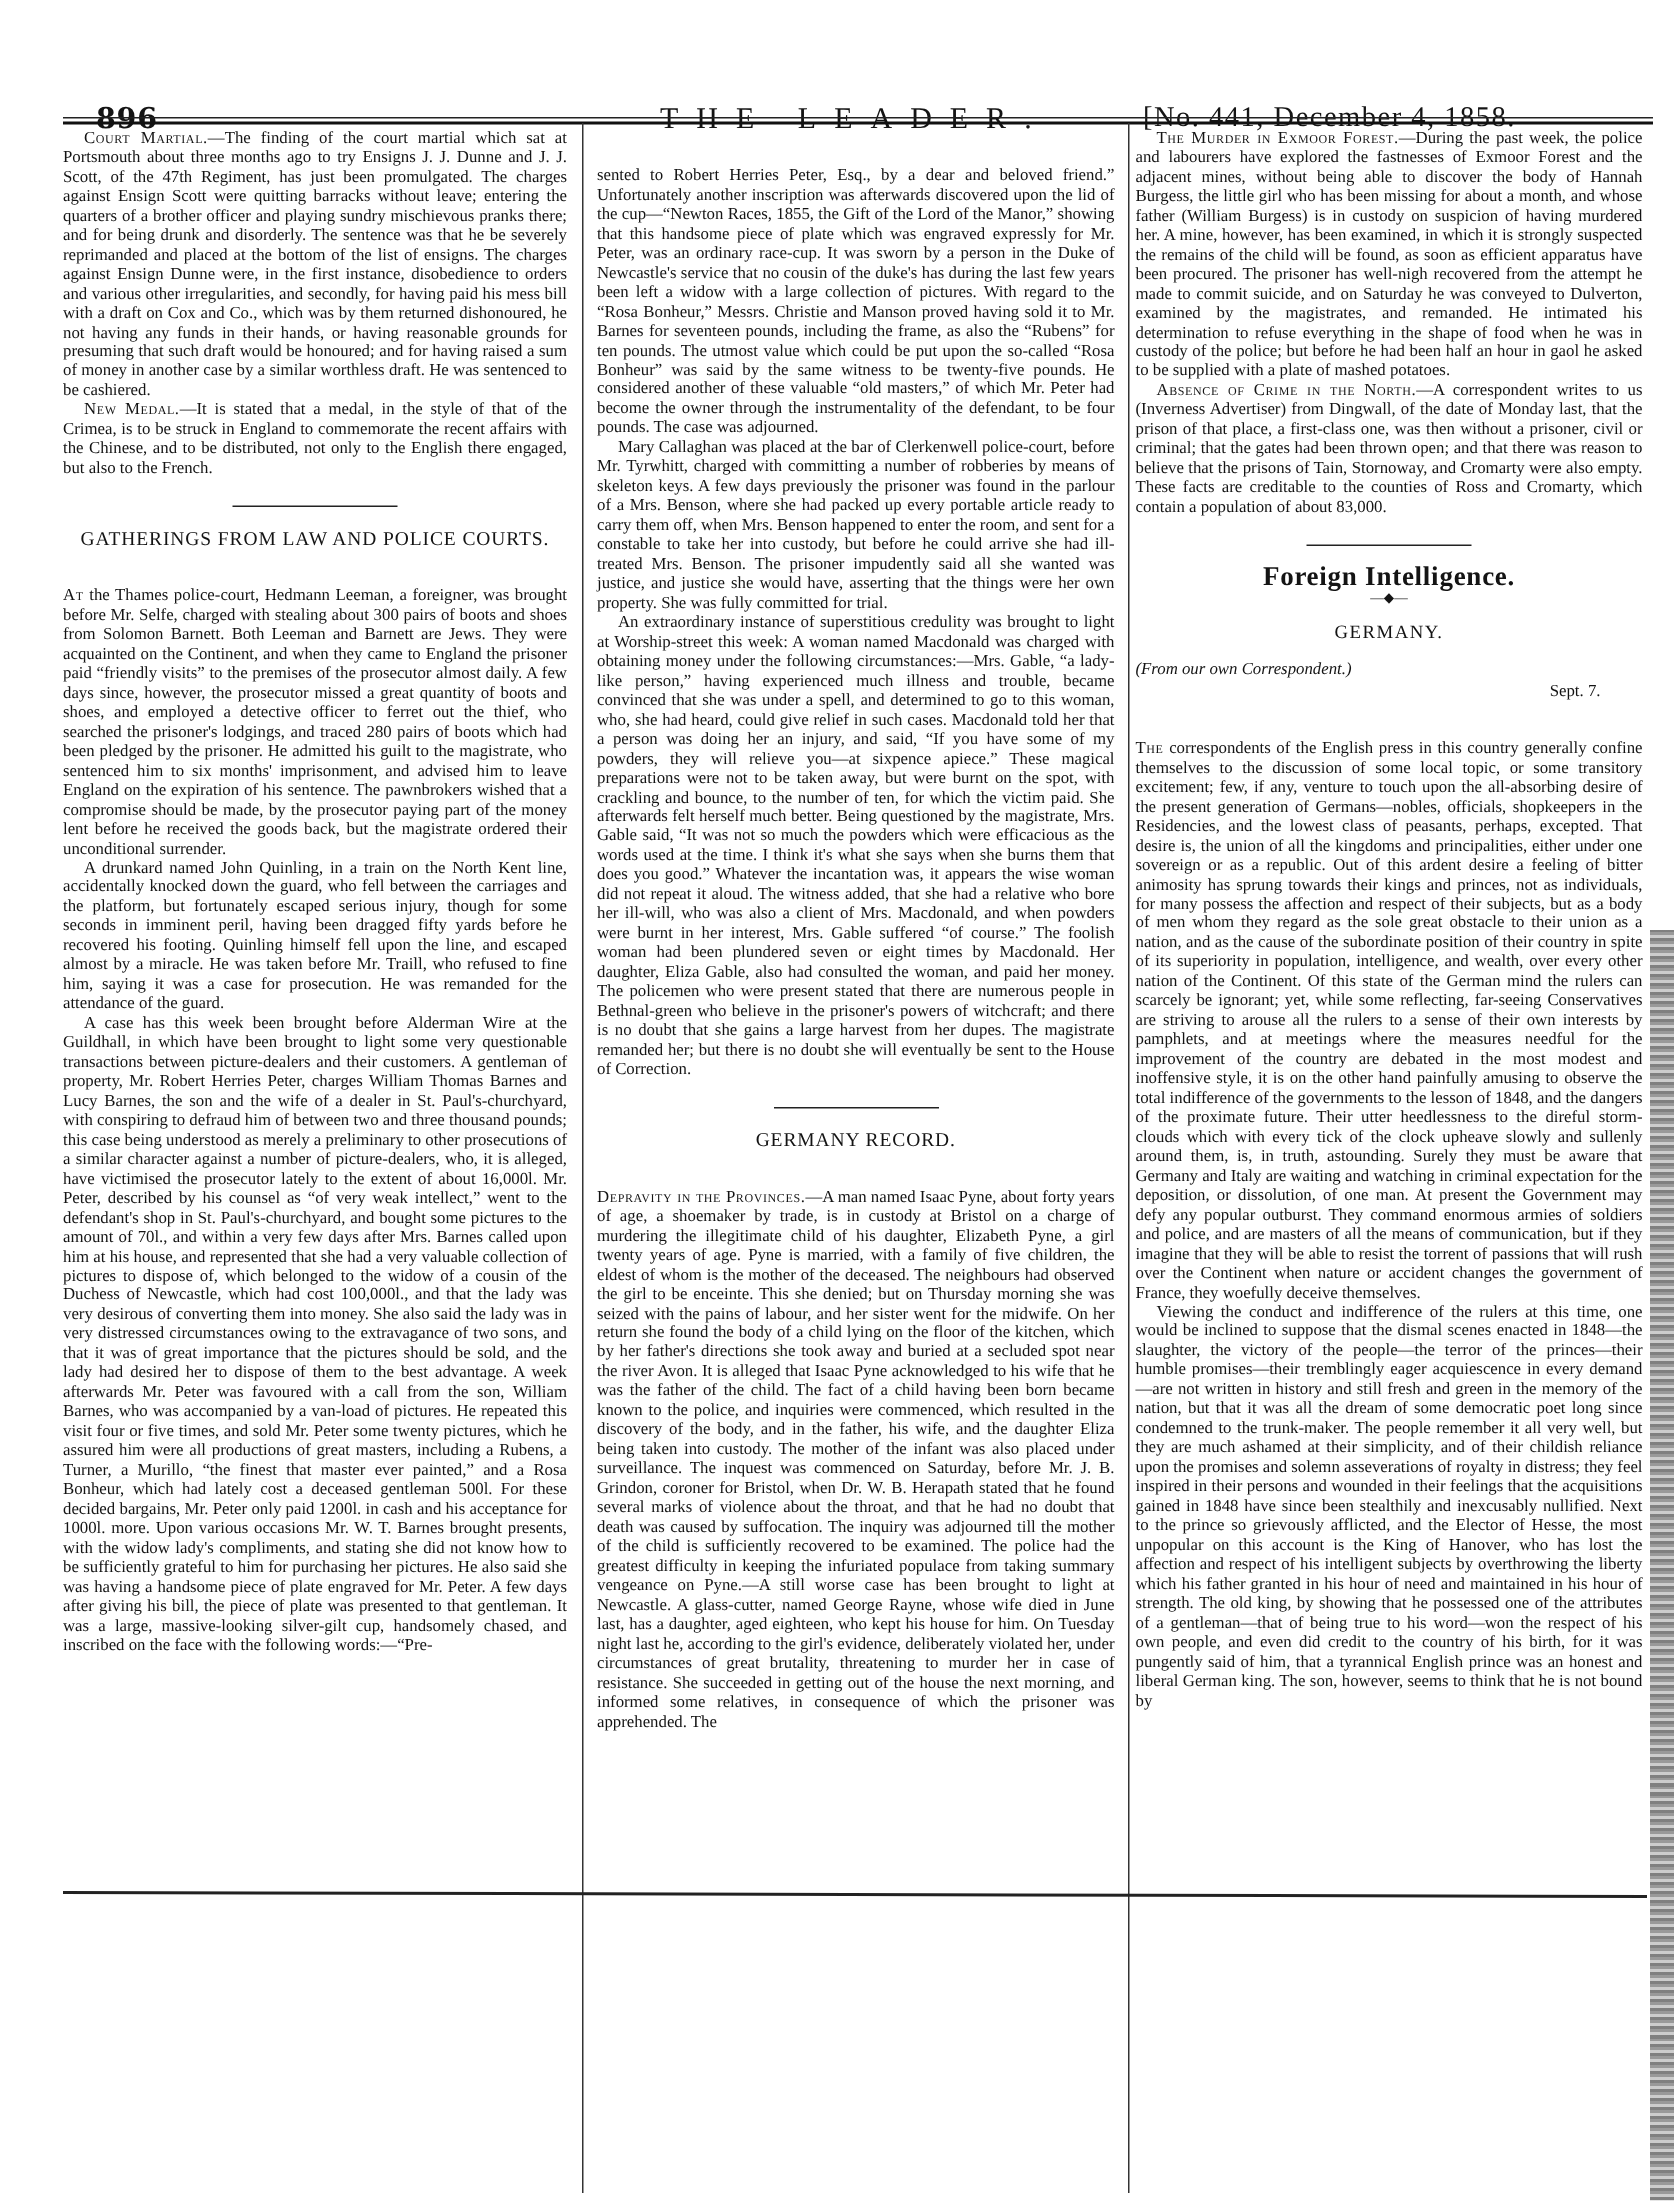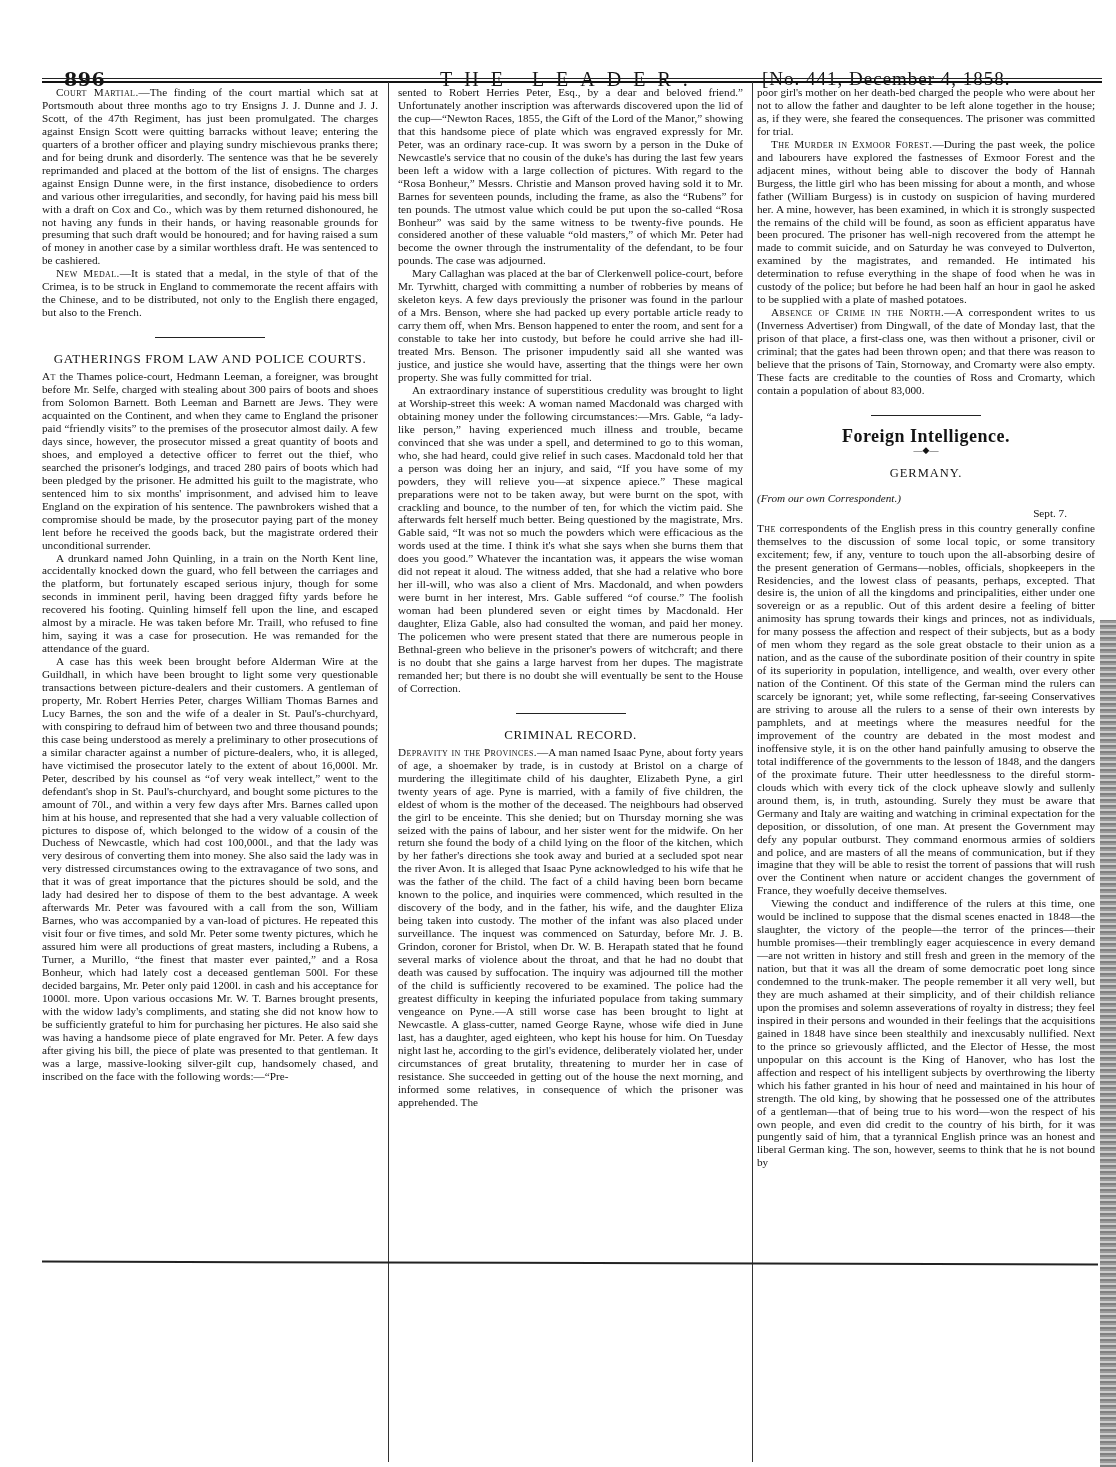--- a/index.html
+++ b/index.html
@@ -16,21 +16,21 @@
   .rule-top { position: absolute; left: 42px; top: 78px; width: 1060px; border-top: 1px solid #222; border-bottom: 2px solid #111; height: 2px; }
   .col {
     position: absolute; top: 86px; font-family: "Liberation Serif", serif;
     font-size: 11.2px; line-height: 12.95px; text-align: justify; hyphens: manual;
   }
   .col1 { left: 42px; width: 336px; }
   .col2 { left: 398px; width: 345px; }
   .col3 { left: 757px; width: 338px; }
   .vrule { position: absolute; top: 82px; height: 1380px; border-left: 1px solid #333; }
   .col p { margin: 0; text-indent: 14px; }
-  .col p.noindent { text-indent: 0; }
+  .col p.noindent { text-indent: 0; margin-top: 25px; }
   .sc { font-variant: small-caps; letter-spacing: 0.4px; }
   .section-rule { width: 110px; margin: 18px auto 14px auto; border-top: 1px solid #222; }
   .section-title { text-align: center; font-size: 13px; letter-spacing: 0.6px; margin: 0 0 4px 0; line-height: 14px; }
   .blackletter { text-align: center; font-size: 18px; font-weight: bold; margin: 8px 0 0 0; letter-spacing: 0.5px; }
   .ornament { text-align: center; font-size: 9px; line-height: 10px; margin: 2px 0; }
   .sub-title { text-align: center; font-size: 12.5px; letter-spacing: 1px; margin: 12px 0; }
   .byline { text-align: left; font-style: italic; margin: 6px 0 2px 0; }
   .dateline { text-align: right; padding-right: 28px; margin: 2px 0 2px 0; }
   .fold { position: absolute; left: 42px; top: 1262px; width: 1056px; border-top: 2px solid #222; transform: rotate(0.15deg); }
   .edge-shadow { position: absolute; right: 0; top: 620px; width: 16px; height: 847px;
@@ -60,27 +60,26 @@
   <p><span>A drunkard named John Quinling, in a train on the North Kent line, accidentally knocked down the guard, who fell between the carriages and the platform, but fortunately escaped serious injury, though for some seconds in imminent peril, having been dragged fifty yards before he recovered his footing. Quinling himself fell upon the line, and escaped almost by a miracle. He was taken before Mr. Traill, who refused to fine him, saying it was a case for prosecution. He was remanded for the attendance of the guard.</span></p>
   <p><span>A case has this week been brought before Alderman Wire at the Guildhall, in which have been brought to light some very questionable transactions between picture-dealers and their customers. A gentleman of property, Mr. Robert Herries Peter, charges William Thomas Barnes and Lucy Barnes, the son and the wife of a dealer in St. Paul's-churchyard, with conspiring to defraud him of between two and three thousand pounds; this case being understood as merely a preliminary to other prosecutions of a similar character against a number of picture-dealers, who, it is alleged, have victimised the prosecutor lately to the extent of about 16,000l. Mr. Peter, described by his counsel as “of very weak intellect,” went to the defendant's shop in St. Paul's-churchyard, and bought some pictures to the amount of 70l., and within a very few days after Mrs. Barnes called upon him at his house, and represented that she had a very valuable collection of pictures to dispose of, which belonged to the widow of a cousin of the Duchess of Newcastle, which had cost 100,000l., and that the lady was very desirous of converting them into money. She also said the lady was in very distressed circumstances owing to the extravagance of two sons, and that it was of great importance that the pictures should be sold, and the lady had desired her to dispose of them to the best advantage. A week afterwards Mr. Peter was favoured with a call from the son, William Barnes, who was accompanied by a van-load of pictures. He repeated this visit four or five times, and sold Mr. Peter some twenty pictures, which he assured him were all productions of great masters, including a Rubens, a Turner, a Murillo, “the finest that master ever painted,” and a Rosa Bonheur, which had lately cost a deceased gentleman 500l. For these decided bargains, Mr. Peter only paid 1200l. in cash and his acceptance for 1000l. more. Upon various occasions Mr. W. T. Barnes brought presents, with the widow lady's compliments, and stating she did not know how to be sufficiently grateful to him for purchasing her pictures. He also said she was having a handsome piece of plate engraved for Mr. Peter. A few days after giving his bill, the piece of plate was presented to that gentleman. It was a large, massive-looking silver-gilt cup, handsomely chased, and inscribed on the face with the following words:—“Pre-</span></p>
 </div>
 
 <div class="col col2">
   <p class="noindent"><span>sented to Robert Herries Peter, Esq., by a dear and beloved friend.” Unfortunately another inscription was afterwards discovered upon the lid of the cup—“Newton Races, 1855, the Gift of the Lord of the Manor,” showing that this handsome piece of plate which was engraved expressly for Mr. Peter, was an ordinary race-cup. It was sworn by a person in the Duke of Newcastle's service that no cousin of the duke's has during the last few years been left a widow with a large collection of pictures. With regard to the “Rosa Bonheur,” Messrs. Christie and Manson proved having sold it to Mr. Barnes for seventeen pounds, including the frame, as also the “Rubens” for ten pounds. The utmost value which could be put upon the so-called “Rosa Bonheur” was said by the same witness to be twenty-five pounds. He considered another of these valuable “old masters,” of which Mr. Peter had become the owner through the instrumentality of the defendant, to be four pounds. The case was adjourned.</span></p>
   <p><span>Mary Callaghan was placed at the bar of Clerkenwell police-court, before Mr. Tyrwhitt, charged with committing a number of robberies by means of skeleton keys. A few days previously the prisoner was found in the parlour of a Mrs. Benson, where she had packed up every portable article ready to carry them off, when Mrs. Benson happened to enter the room, and sent for a constable to take her into custody, but before he could arrive she had ill-treated Mrs. Benson. The prisoner impudently said all she wanted was justice, and justice she would have, asserting that the things were her own property. She was fully committed for trial.</span></p>
   <p><span>An extraordinary instance of superstitious credulity was brought to light at Worship-street this week: A woman named Macdonald was charged with obtaining money under the following circumstances:—Mrs. Gable, “a lady-like person,” having experienced much illness and trouble, became convinced that she was under a spell, and determined to go to this woman, who, she had heard, could give relief in such cases. Macdonald told her that a person was doing her an injury, and said, “If you have some of my powders, they will relieve you—at sixpence apiece.” These magical preparations were not to be taken away, but were burnt on the spot, with crackling and bounce, to the number of ten, for which the victim paid. She afterwards felt herself much better. Being questioned by the magistrate, Mrs. Gable said, “It was not so much the powders which were efficacious as the words used at the time. I think it's what she says when she burns them that does you good.” Whatever the incantation was, it appears the wise woman did not repeat it aloud. The witness added, that she had a relative who bore her ill-will, who was also a client of Mrs. Macdonald, and when powders were burnt in her interest, Mrs. Gable suffered “of course.” The foolish woman had been plundered seven or eight times by Macdonald. Her daughter, Eliza Gable, also had consulted the woman, and paid her money. The policemen who were present stated that there are numerous people in Bethnal-green who believe in the prisoner's powers of witchcraft; and there is no doubt that she gains a large harvest from her dupes. The magistrate remanded her; but there is no doubt she will eventually be sent to the House of Correction.</span></p>
 
   <div class="section-rule"></div>
-  <div class="section-title">CRIMINAL RECORD.</div>
+  <div class="section-title">GERMANY RECORD.</div>
 
   <p class="noindent"><span class="sc">Depravity in the Provinces.</span><span>—A man named Isaac Pyne, about forty years of age, a shoemaker by trade, is in custody at Bristol on a charge of murdering the illegitimate child of his daughter, Elizabeth Pyne, a girl twenty years of age. Pyne is married, with a family of five children, the eldest of whom is the mother of the deceased. The neighbours had observed the girl to be enceinte. This she denied; but on Thursday morning she was seized with the pains of labour, and her sister went for the midwife. On her return she found the body of a child lying on the floor of the kitchen, which by her father's directions she took away and buried at a secluded spot near the river Avon. It is alleged that Isaac Pyne acknowledged to his wife that he was the father of the child. The fact of a child having been born became known to the police, and inquiries were commenced, which resulted in the discovery of the body, and in the father, his wife, and the daughter Eliza being taken into custody. The mother of the infant was also placed under surveillance. The inquest was commenced on Saturday, before Mr. J. B. Grindon, coroner for Bristol, when Dr. W. B. Herapath stated that he found several marks of violence about the throat, and that he had no doubt that death was caused by suffocation. The inquiry was adjourned till the mother of the child is sufficiently recovered to be examined. The police had the greatest difficulty in keeping the infuriated populace from taking summary vengeance on Pyne.—A still worse case has been brought to light at Newcastle. A glass-cutter, named George Rayne, whose wife died in June last, has a daughter, aged eighteen, who kept his house for him. On Tuesday night last he, according to the girl's evidence, deliberately violated her, under circumstances of great brutality, threatening to murder her in case of resistance. She succeeded in getting out of the house the next morning, and informed some relatives, in consequence of which the prisoner was apprehended. The</span></p>
 </div>
 
 <div class="col col3">
-  <p class="noindent"><span>poor girl's mother on her death-bed charged the people who were about her not to allow the father and daughter to be left alone together in the house; as, if they were, she feared the consequences. The prisoner was committed for trial.</span></p>
   <p><span class="sc">The Murder in Exmoor Forest.</span><span>—During the past week, the police and labourers have explored the fastnesses of Exmoor Forest and the adjacent mines, without being able to discover the body of Hannah Burgess, the little girl who has been missing for about a month, and whose father (William Burgess) is in custody on suspicion of having murdered her. A mine, however, has been examined, in which it is strongly suspected the remains of the child will be found, as soon as efficient apparatus have been procured. The prisoner has well-nigh recovered from the attempt he made to commit suicide, and on Saturday he was conveyed to Dulverton, examined by the magistrates, and remanded. He intimated his determination to refuse everything in the shape of food when he was in custody of the police; but before he had been half an hour in gaol he asked to be supplied with a plate of mashed potatoes.</span></p>
   <p><span class="sc">Absence of Crime in the North.</span><span>—A correspondent writes to us (Inverness Advertiser) from Dingwall, of the date of Monday last, that the prison of that place, a first-class one, was then without a prisoner, civil or criminal; that the gates had been thrown open; and that there was reason to believe that the prisons of Tain, Stornoway, and Cromarty were also empty. These facts are creditable to the counties of Ross and Cromarty, which contain a population of about 83,000.</span></p>
 
   <div class="section-rule"></div>
   <div class="blackletter">Foreign Intelligence.</div>
   <div class="ornament">—◆—</div>
   <div class="sub-title">GERMANY.</div>
   <div class="byline">(From our own Correspondent.)</div>
   <div class="dateline">Sept. 7.</div>
 

